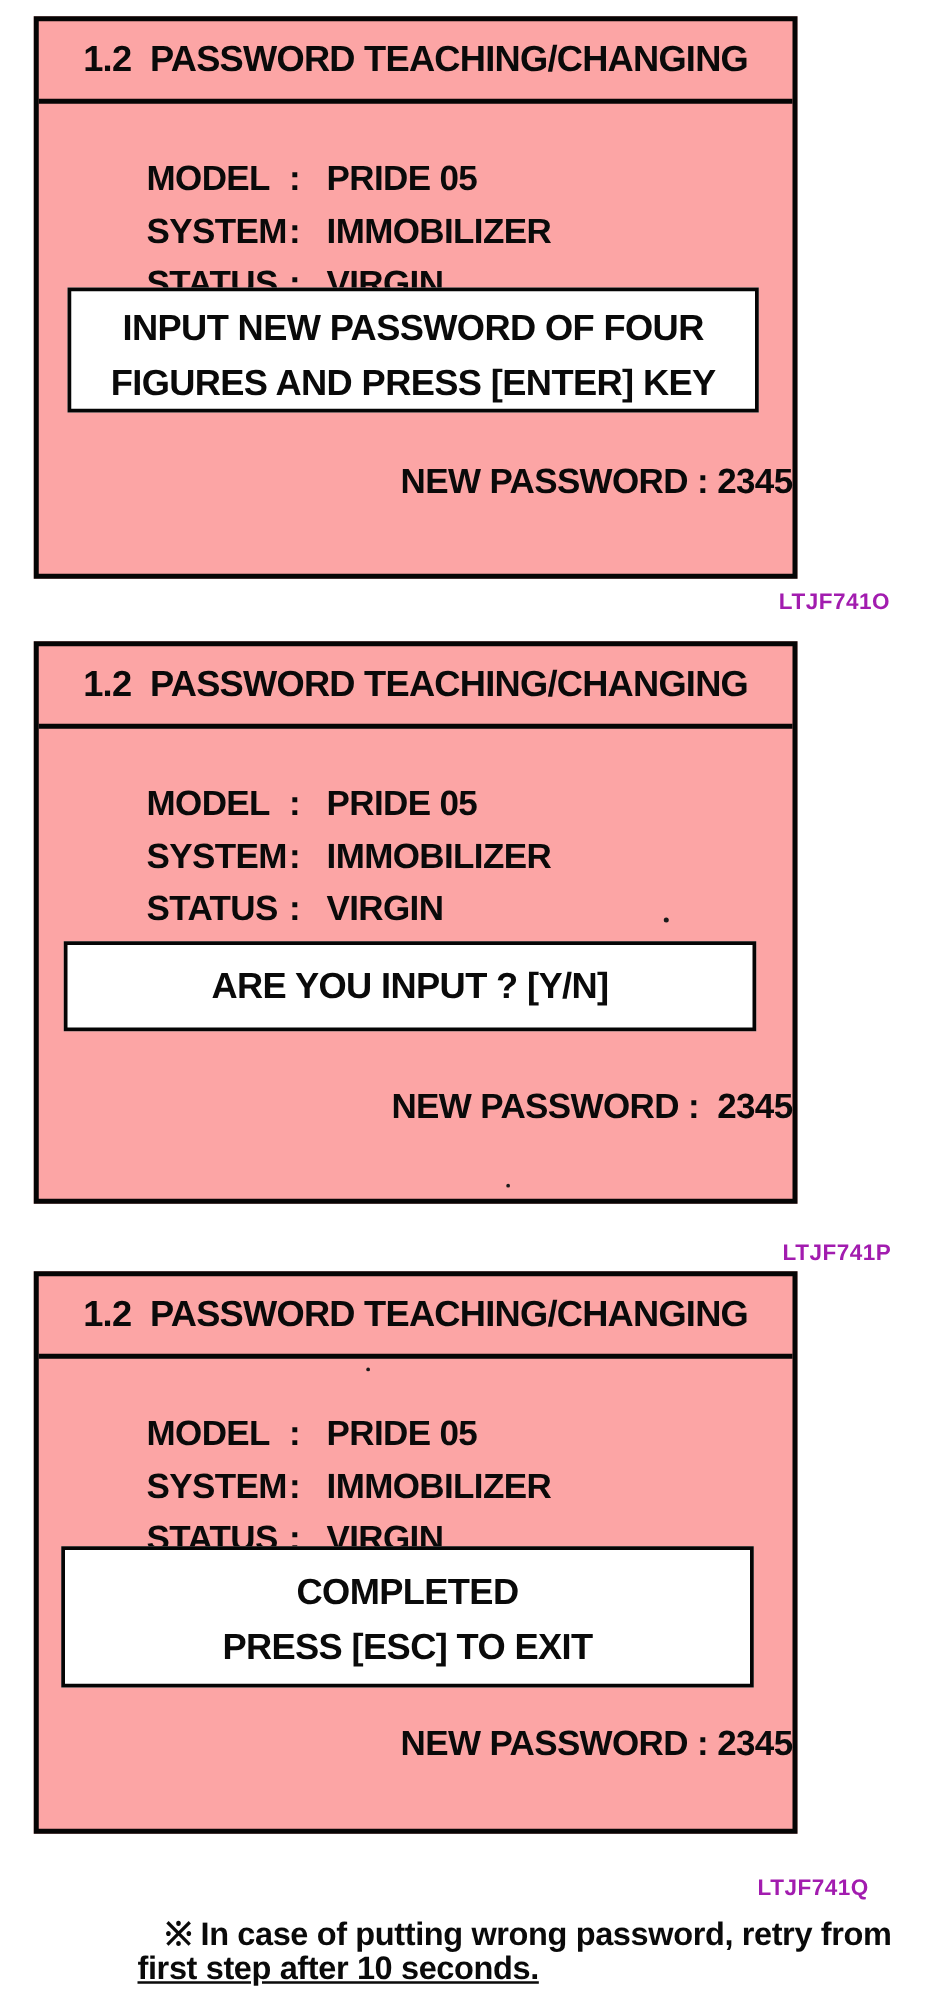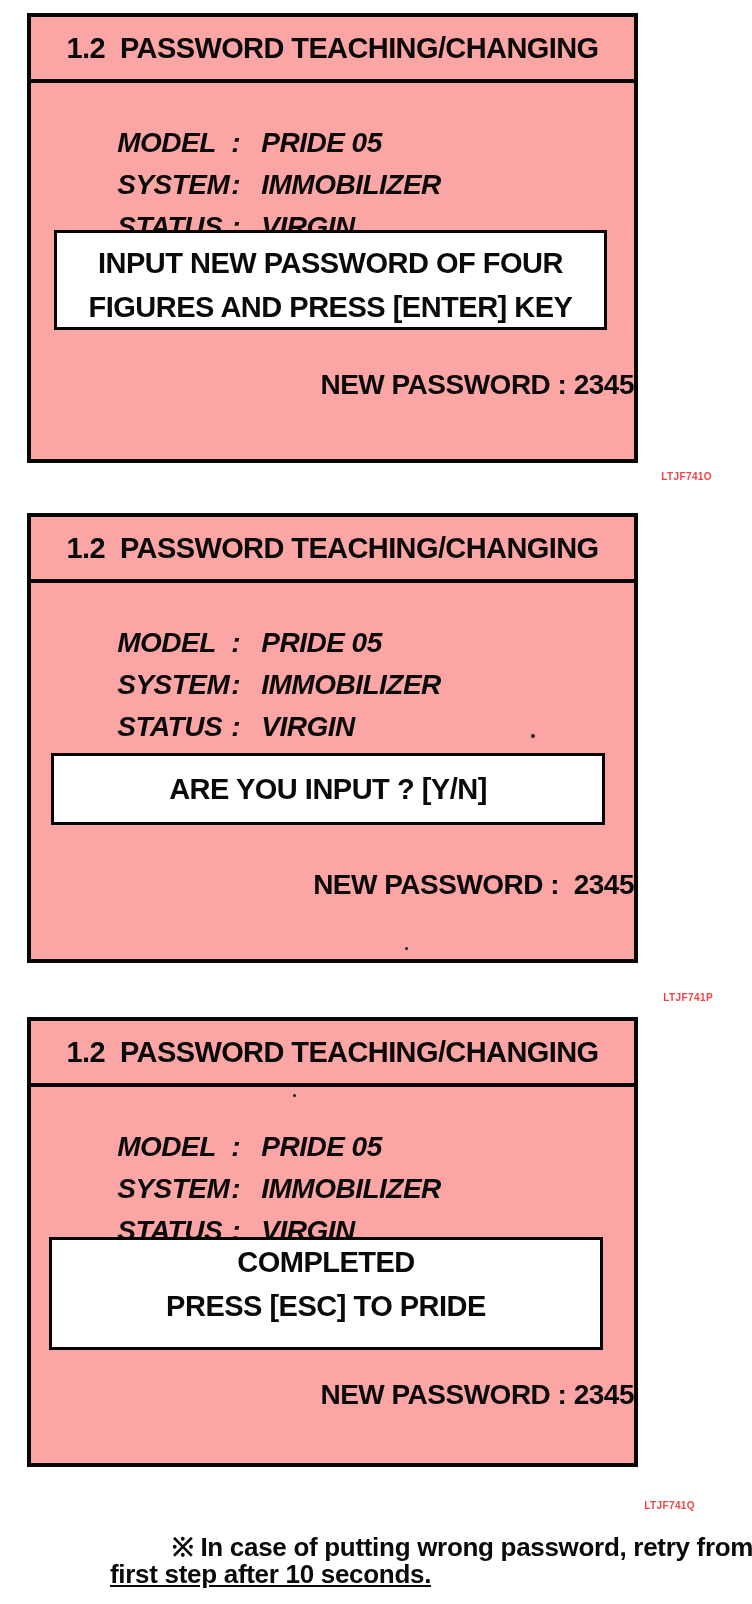--- a/index.html
+++ b/index.html
@@ -30,21 +30,21 @@
     border-bottom: 4px solid #050505;
     display: flex;
     align-items: center;
     justify-content: center;
   }
   .title {
     font-size: 29px;
     letter-spacing: -0.6px;
     white-space: pre;
   }
-  .fields { margin: 12px 0 0 28px; font-style: italic; }
+  .fields { margin: 12px 0 0 28px; }
   .field {
     height: 42px;
     font-size: 28px;
     letter-spacing: -0.5px;
     white-space: pre;
   }
   .fkey  { display: inline-block; width: 114px; }
   .fcolon{ display: inline-block; width: 30px; }
   .msgbox {
     position: absolute;
@@ -52,49 +52,49 @@
     box-sizing: border-box;
     text-align: center;
     font-size: 29px;
     letter-spacing: -0.5px;
     background: #ffffff;
   }
   .p1 .msgbox { left: 23px; top: 213px; width: 553px; height: 100px; padding-top: 8px; }
   .p1 .msgline { line-height: 44px; }
   .p2 .msgbox { left: 20px; top: 236px; width: 554px; height: 72px; }
   .p2 .msgline { line-height: 66px; }
-  .p3 .msgbox { left: 18px; top: 216px; width: 554px; height: 113px; padding-top: 0; }
+  .p3 .msgbox { left: 18px; top: 216px; width: 554px; height: 113px; padding-top: 12px; }
   .p3 .msgline { line-height: 44px; }
   .pwline {
     position: absolute;
     left: 0; right: 0;
     text-align: right;
     font-size: 28px;
     letter-spacing: -0.5px;
     white-space: pre;
   }
   .p1 .pwline { top: 352px; }
   .p2 .pwline { top: 352px; }
   .p3 .pwline { top: 358px; }
   .figcode {
     position: absolute;
-    font-size: 10px;
+    font-size: 18px;
     letter-spacing: 0.4px;
-    color: #ef4444;
+    color: #a21caf;
   }
   .fc1 { top: 471px;  right: 40px; }
   .fc2 { top: 992px;  right: 39px; text-align: center; }
   .fc3 { top: 1500px; right: 57px; }
   .fnline {
     position: absolute;
     font-size: 26px;
     letter-spacing: -0.3px;
     white-space: pre;
   }
-  .fn1 { left: 132px; top: 1528px; margin-left: 40px; }
+  .fn1 { left: 132px; top: 1528px; }
   .fn2 { left: 110px; top: 1559px; text-decoration: underline; }
   .speck {
     position: absolute;
     width: 4px; height: 4px;
     background: #1a1a1a;
     border-radius: 50%;
   }
   .sp1 { left: 531px; top: 734px; }
   .sp2 { left: 405px; top: 947px; width: 3px; height: 3px; }
   .sp3 { left: 293px; top: 1094px; width: 3px; height: 3px; }
@@ -159,21 +159,21 @@
       </div>
       <div class="field">
         <span class="fkey">SYSTEM</span><span class="fcolon">:</span><span class="fval">IMMOBILIZER</span>
       </div>
       <div class="field">
         <span class="fkey">STATUS</span><span class="fcolon">:</span><span class="fval">VIRGIN</span>
       </div>
     </div>
     <div class="msgbox">
       <div class="msgline">COMPLETED</div>
-      <div class="msgline">PRESS [ESC] TO PRIDE</div>
+      <div class="msgline">PRESS [ESC] TO EXIT</div>
     </div>
     <div class="pwline">NEW PASSWORD : 2345</div>
   </section>
   <div class="figcode fc3">LTJF741Q</div>
 
   <div class="fnline fn1">※ In case of putting wrong password, retry from</div>
   <div class="fnline fn2">first step after 10 seconds.</div>
 
   <div class="speck sp1"></div>
   <div class="speck sp2"></div>

